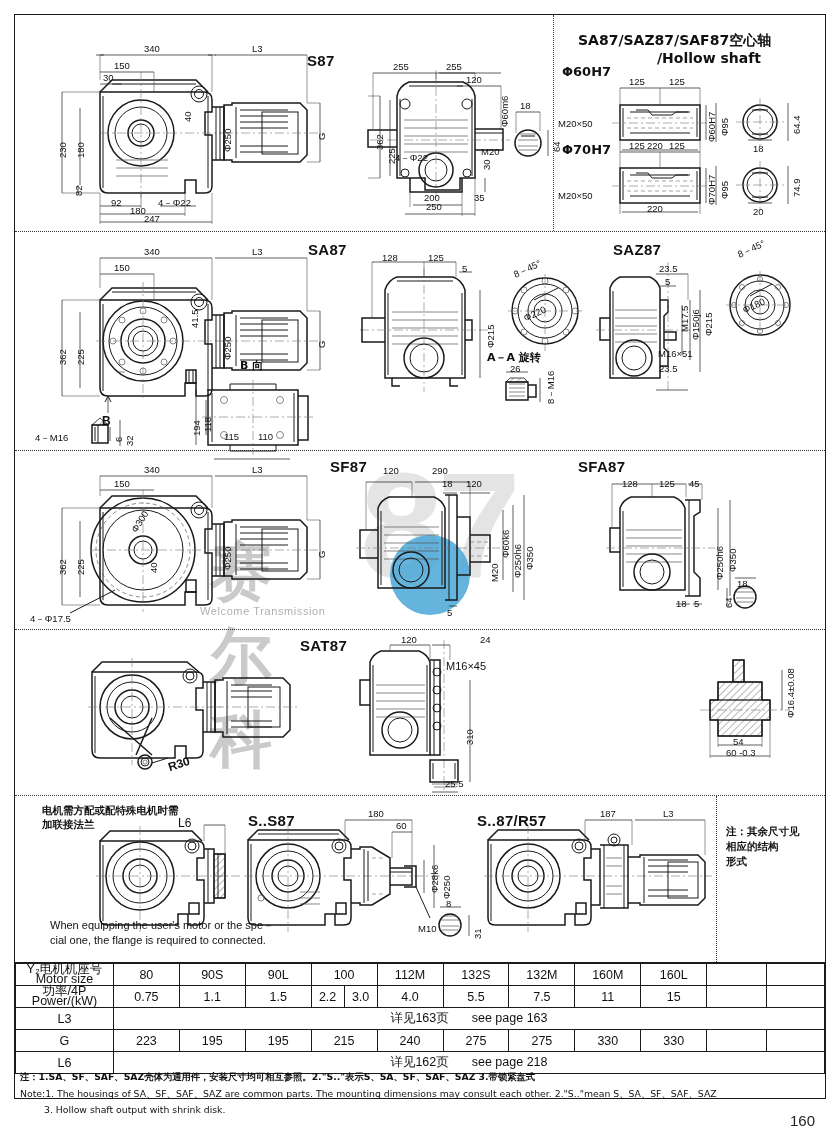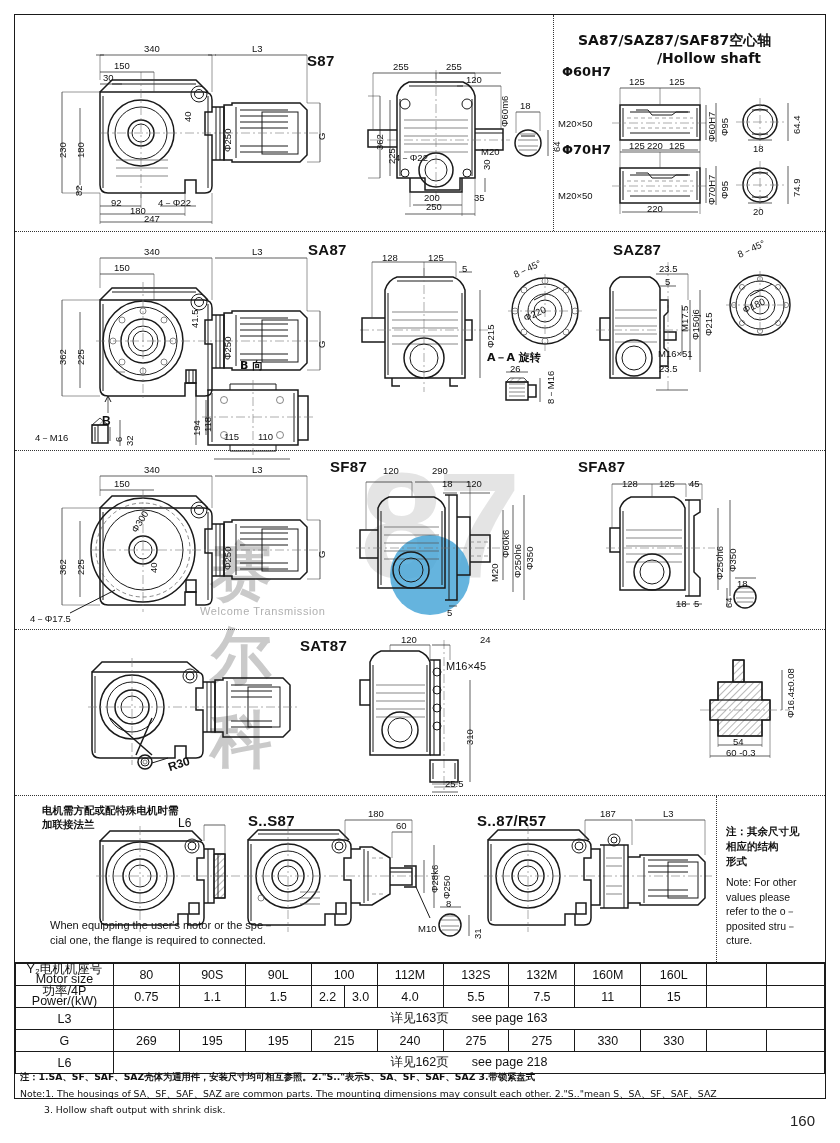--- a/index.html
+++ b/index.html
@@ -755,25 +755,20 @@
   <div class="dim" style="left:446px;top:898px;">8</div>
   <div class="dimv" style="left:472px;top:939px;">31</div>
 
   <div class="ttl" style="left:477px;top:812px;font-size:15px;">S..87/R57</div>
   <div class="dim" style="left:600px;top:808px;text-align:right;">187</div>
   <div class="dim" style="left:663px;top:808px;">L3</div>
 
   <div class="rnote" style="left:726px;top:824px;white-space:pre;">注：其余尺寸见
 相应的结构
 形式</div>
-  <div class="rnote2" style="left:726px;top:875px;white-space:pre;">Note: For other
-values please
-refer to the o－
-pposited stru－
-cture.</div>
 
   <table class="spec" style="left:15px;top:963px;width:810px;">
     <colgroup>
       <col style="width:98px">
         <col style="width:66px">
         <col style="width:66px">
         <col style="width:66px">
       <col style="width:33px">
         <col style="width:33px">
         <col style="width:66px">
@@ -823,21 +818,21 @@
     <tr>
       <td class="lbl">L3</td>
       <td class="pg" colspan="12">
         <span>详见163页</span>
         <span style="display:inline-block;width:16px"></span>
         <span>see page 163</span>
       </td>
     </tr>
     <tr>
       <td class="lbl">G</td>
-      <td>269</td>
+      <td>223</td>
       <td>195</td>
       <td>195</td>
       <td colspan="2">215</td>
       <td>240</td>
       <td>275</td>
       <td>275</td>
       <td>330</td>
       <td>330</td>
       <td></td>
       <td></td>

